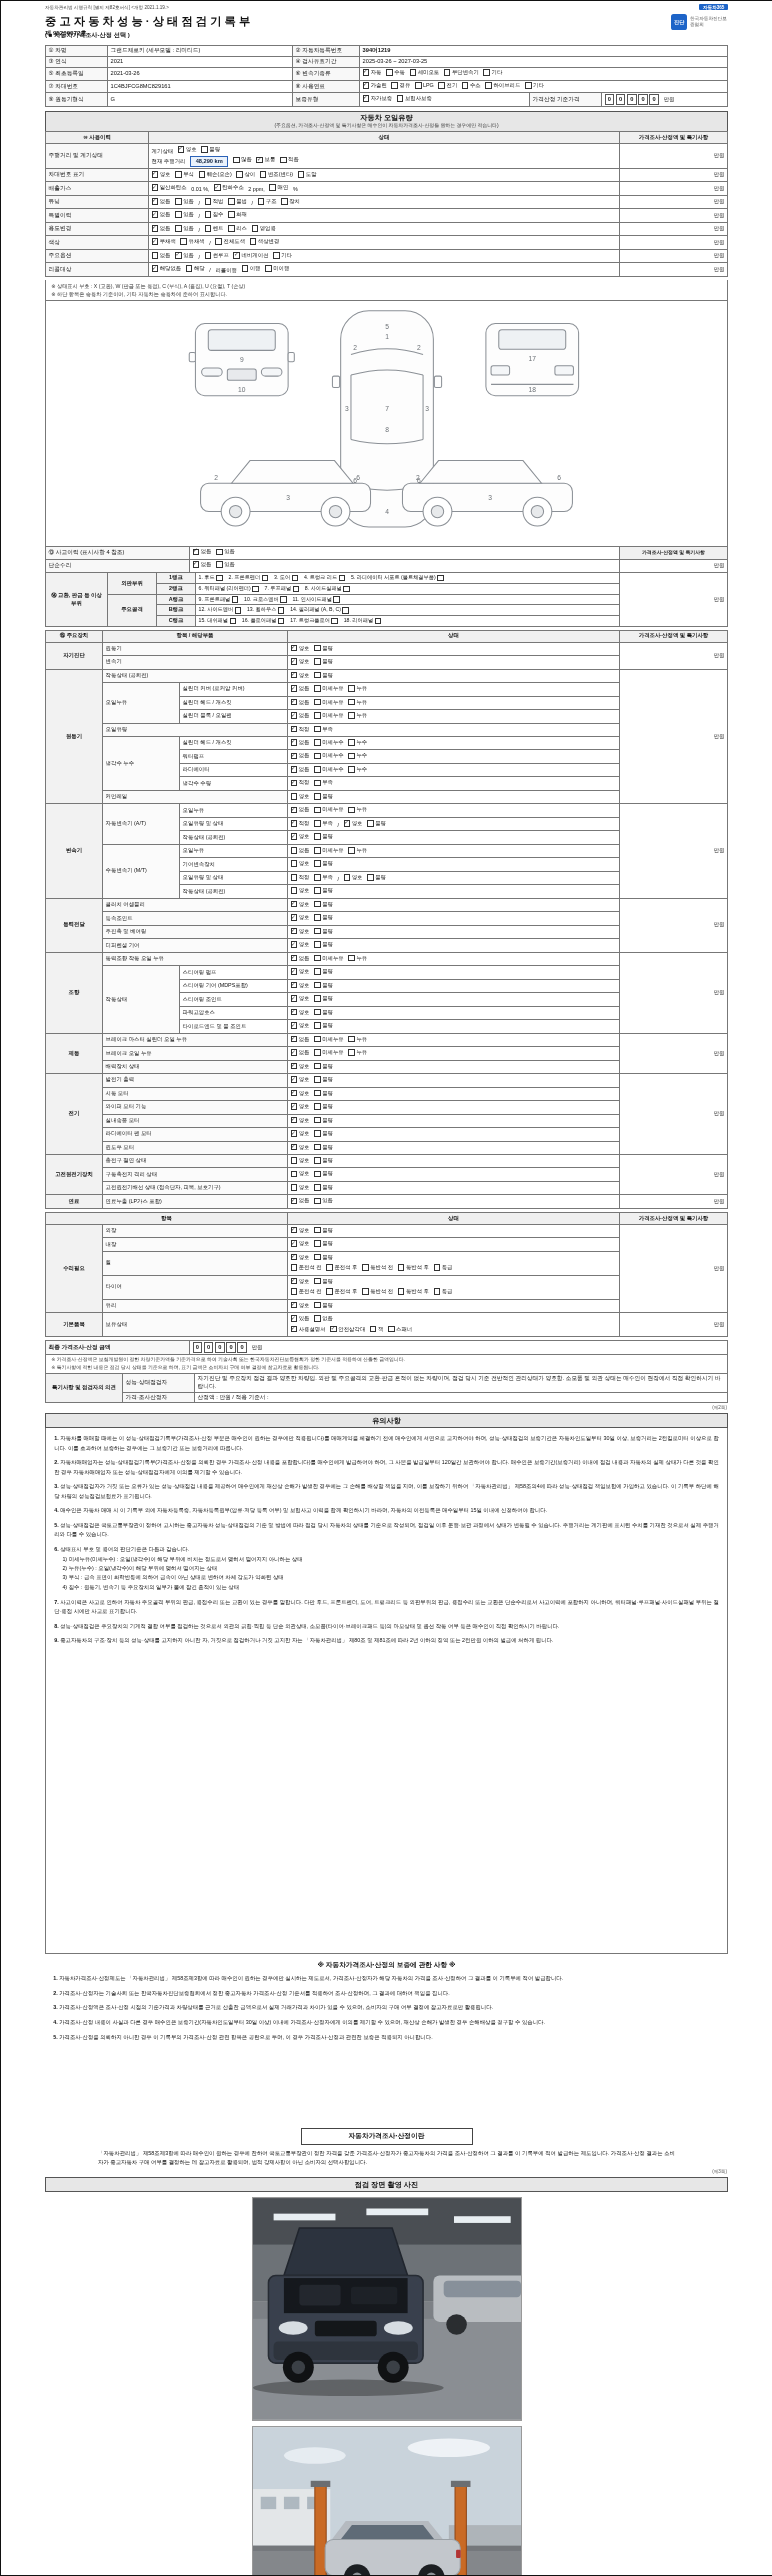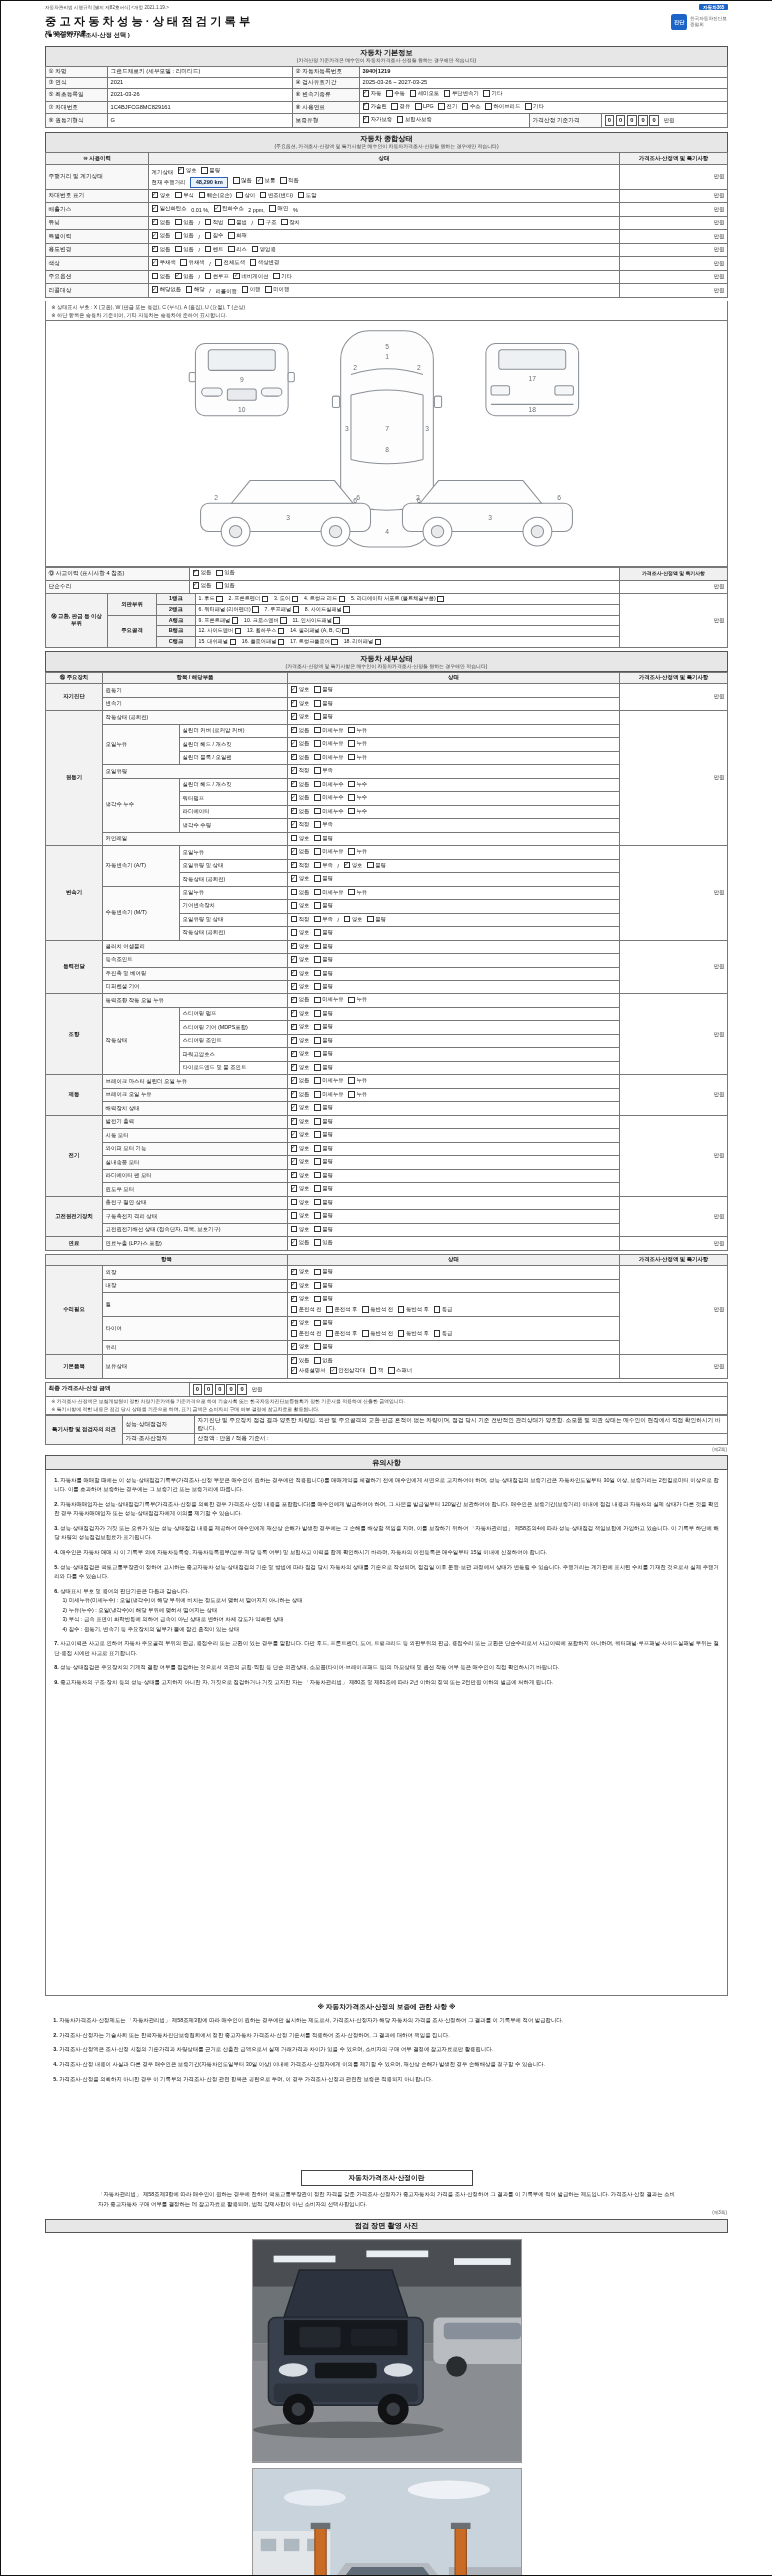--- a/index.html
+++ b/index.html
@@ -78,24 +78,20 @@
       <div class="main-title">중고자동차성능·상태점검기록부</div>
       <div class="sub-title">( ■ 자동차가격조사·산정 선택 )</div>
     </div>
     <div class="org-wrap">
       <span class="org-logo">진단</span>
       <span class="org-name">한국자동차진단보증협회</span>
     </div>
   </div>
 
   <div class="sec">
-    <div class="sec-hd">
-      <span>자동차 기본정보</span>
-      <span class="note">(가격산정 기준가격은 매수인이 자동차가격조사·산정을 원하는 경우에만 적습니다)</span>
-    </div>
     <table class="frm">
       <colgroup>
           <col style="width:62px">
           <col style="width:185px">
           <col style="width:67px">
           <col style="width:170px">
           <col style="width:72px">
           <col>
         </colgroup>
       <tbody>
@@ -133,21 +129,21 @@
           <span><span class="digit">0</span><span class="digit">0</span><span class="digit">0</span><span class="digit">0</span><span class="digit">0</span></span>
           <span class="unit">만원</span>
         </td>
       </tr>
     </tbody>
       </table>
   </div>
 
   <div class="sec">
     <div class="sec-hd">
-      <span>자동차 종합상태</span>
+      <span>자동차 오일유량</span>
       <span class="note">(주요옵션, 가격조사·산정액 및 특기사항은 매수인이 자동차가격조사·산정을 원하는 경우에만 적습니다)</span>
     </div>
     <table class="frm">
       <colgroup>
           <col style="width:103px">
           <col>
           <col style="width:108px">
         </colgroup>
       <thead>
         <tr>
@@ -347,24 +343,20 @@
           </tr>
           <tr>
             <td class="grp">C랭크</td>
             <td><span class="xitem">15. 대쉬패널<span class="bx"></span></span><span class="xitem">16. 플로어패널<span class="bx"></span></span><span class="xitem">17. 트렁크플로어<span class="bx"></span></span><span class="xitem">18. 리어패널<span class="bx"></span></span></td>
           </tr>
         </tbody>
     </table>
   </div>
 
   <div class="sec">
-    <div class="sec-hd">
-      <span>자동차 세부상태</span>
-      <span class="note">(가격조사·산정액 및 특기사항은 매수인이 자동차가격조사·산정을 원하는 경우에만 적습니다)</span>
-    </div>
     <table class="frm">
       <colgroup>
           <col style="width:57px">
           <col style="width:77px">
           <col style="width:108px">
           <col>
           <col style="width:108px">
         </colgroup>
       <thead>
         <tr>

